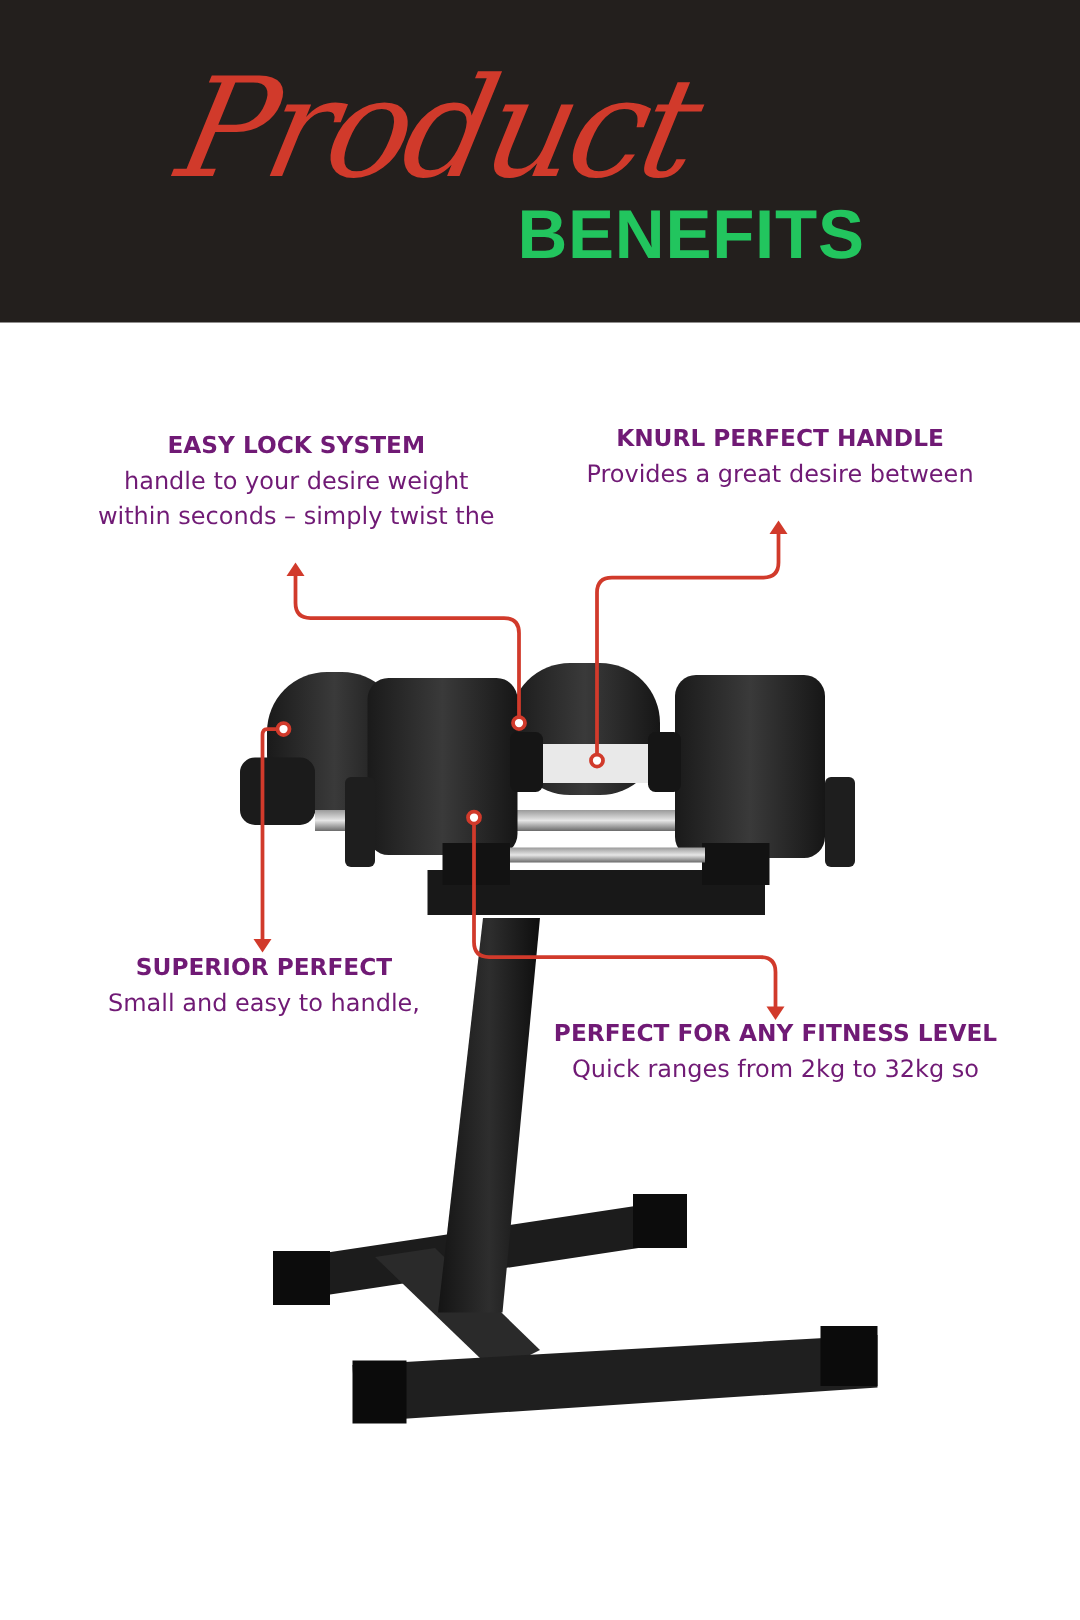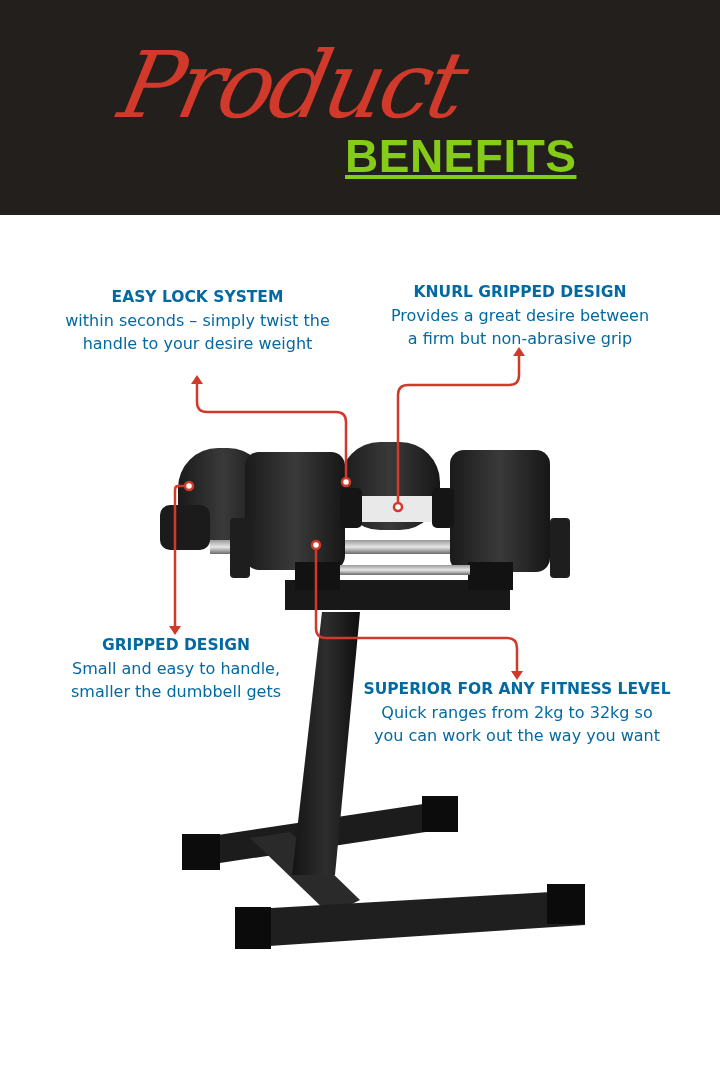--- a/index.html
+++ b/index.html
@@ -2,22 +2,22 @@
 <html><head>
 <meta charset="utf-8">
 <style>
   html, body { margin:0; padding:0; }
   body { width:720px; height:1080px; background:#ffffff; position:relative; overflow:hidden;
          font-family:"DejaVu Sans", sans-serif; color:#1a1a1a; }
   .header { position:absolute; left:0; top:0; width:720px; height:215px; background:#231f1d; }
   .script-title { position:absolute; left:122px; top:40px; font-family:"DejaVu Serif", serif; font-style:italic;
          font-size:92px; color:#d13a2b; letter-spacing:-4px; transform:skewX(-12deg); line-height:1; font-weight:normal; }
   .bold-title { position:absolute; left:345px; top:133px; font-family:"Liberation Sans", sans-serif; font-weight:bold;
-         font-size:46px; color:#84cc16; letter-spacing:0.5px; line-height:1;text-decoration:underline; }
-  .callout { position:absolute; text-align:center; font-size:16px; line-height:23px; color:#0369a1; }
+         font-size:46px; color:#22c55e; letter-spacing:0.5px; line-height:1; }
+  .callout { position:absolute; text-align:center; font-size:16px; line-height:23px; color:#701a75; }
   .callout .h { font-weight:bold; font-size:15.5px; }
   svg.art { position:absolute; left:0; top:215px; }
 </style>
 </head>
 <body>
 
 <div class="header">
   <div class="script-title">Product</div>
   <div class="bold-title">BENEFITS</div>
 </div>
@@ -90,33 +90,30 @@
   <g fill="#ffffff" stroke="#d13a2b" stroke-width="2.5">
     <circle cx="346" cy="482" r="4"></circle>
     <circle cx="398" cy="507" r="4"></circle>
     <circle cx="189" cy="486" r="4"></circle>
     <circle cx="316" cy="545" r="4"></circle>
   </g>
 </svg>
 
 <div class="callout" style="left:50px; top:286px; width:295px;">
   <div class="h">EASY LOCK SYSTEM</div>
+  <div>handle to your desire weight</div>
   <div>within seconds – simply twist the</div>
-  <div>handle to your desire weight</div>
 </div>
 
 <div class="callout" style="left:370px; top:281px; width:300px;">
-  <div class="h">KNURL GRIPPED DESIGN</div>
+  <div class="h">KNURL PERFECT HANDLE</div>
   <div>Provides a great desire between</div>
-  <div>a firm but non-abrasive grip</div>
 </div>
 
 <div class="callout" style="left:50px; top:634px; width:252px;">
-  <div class="h">GRIPPED DESIGN</div>
+  <div class="h">SUPERIOR PERFECT</div>
   <div>Small and easy to handle,</div>
-  <div>smaller the dumbbell gets</div>
 </div>
 
 <div class="callout" style="left:362px; top:678px; width:310px;">
-  <div class="h">SUPERIOR FOR ANY FITNESS LEVEL</div>
+  <div class="h">PERFECT FOR ANY FITNESS LEVEL</div>
   <div>Quick ranges from 2kg to 32kg so</div>
-  <div>you can work out the way you want</div>
 </div>
 
 </body></html>

